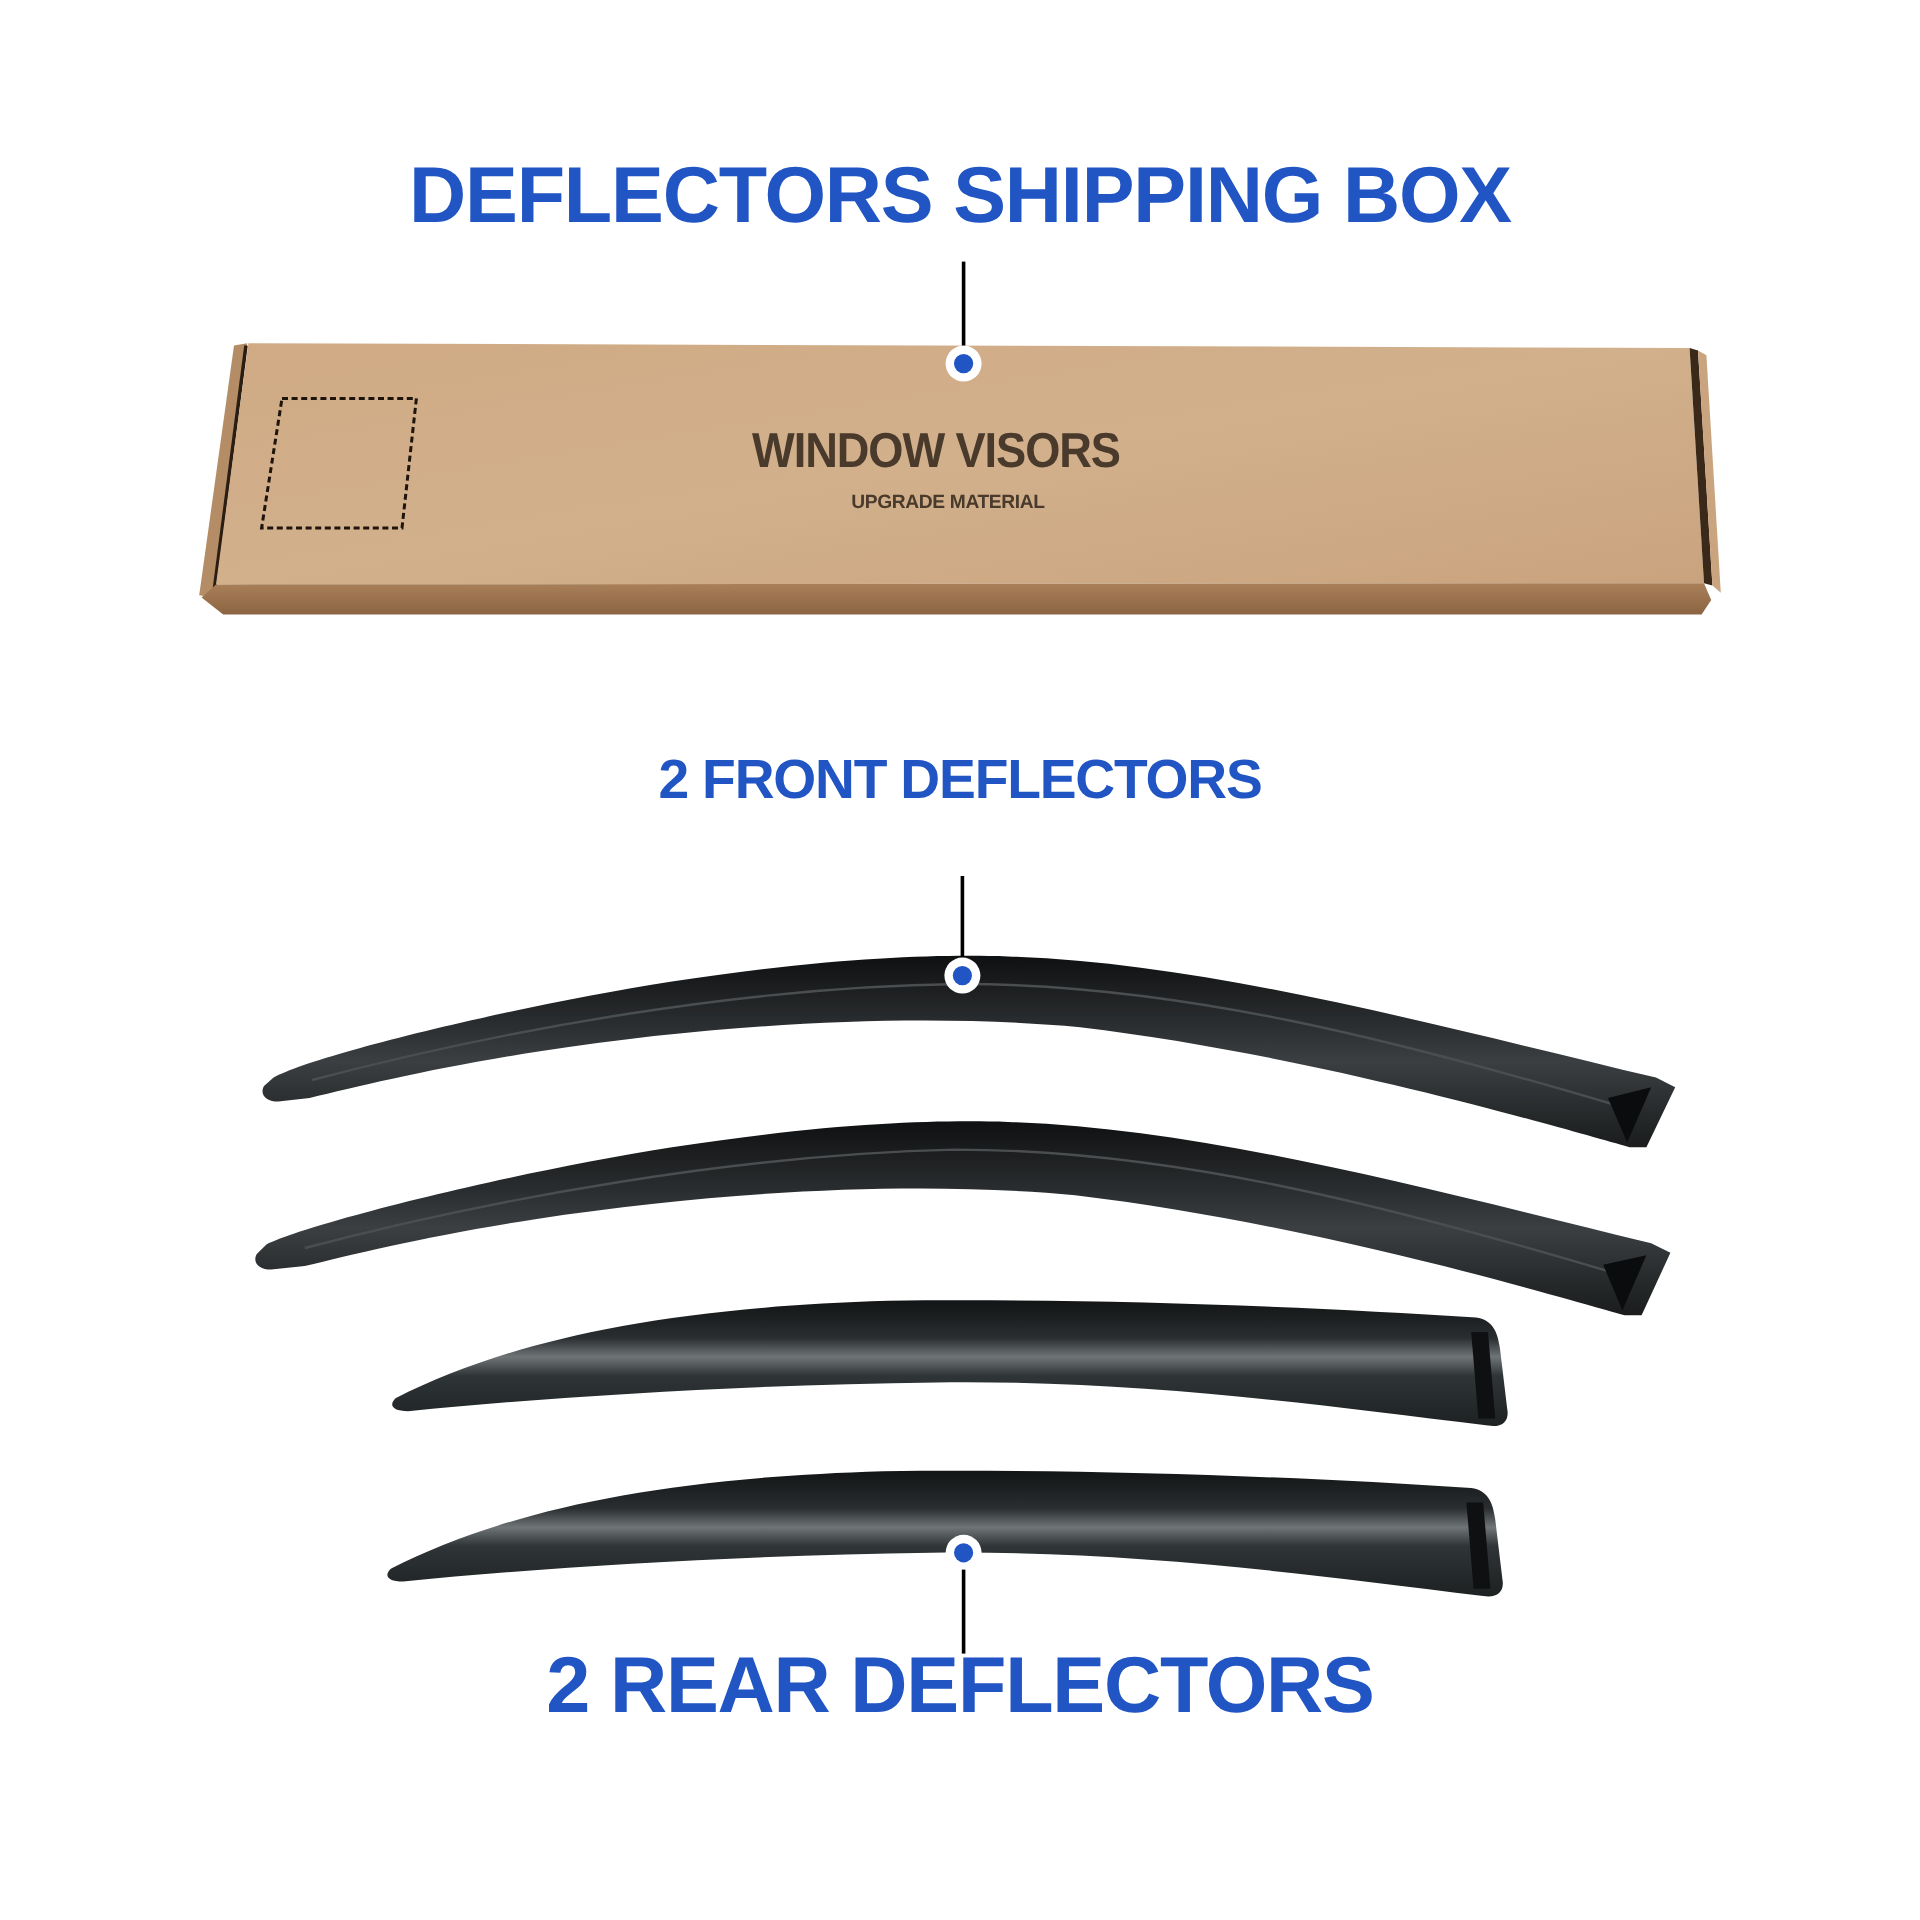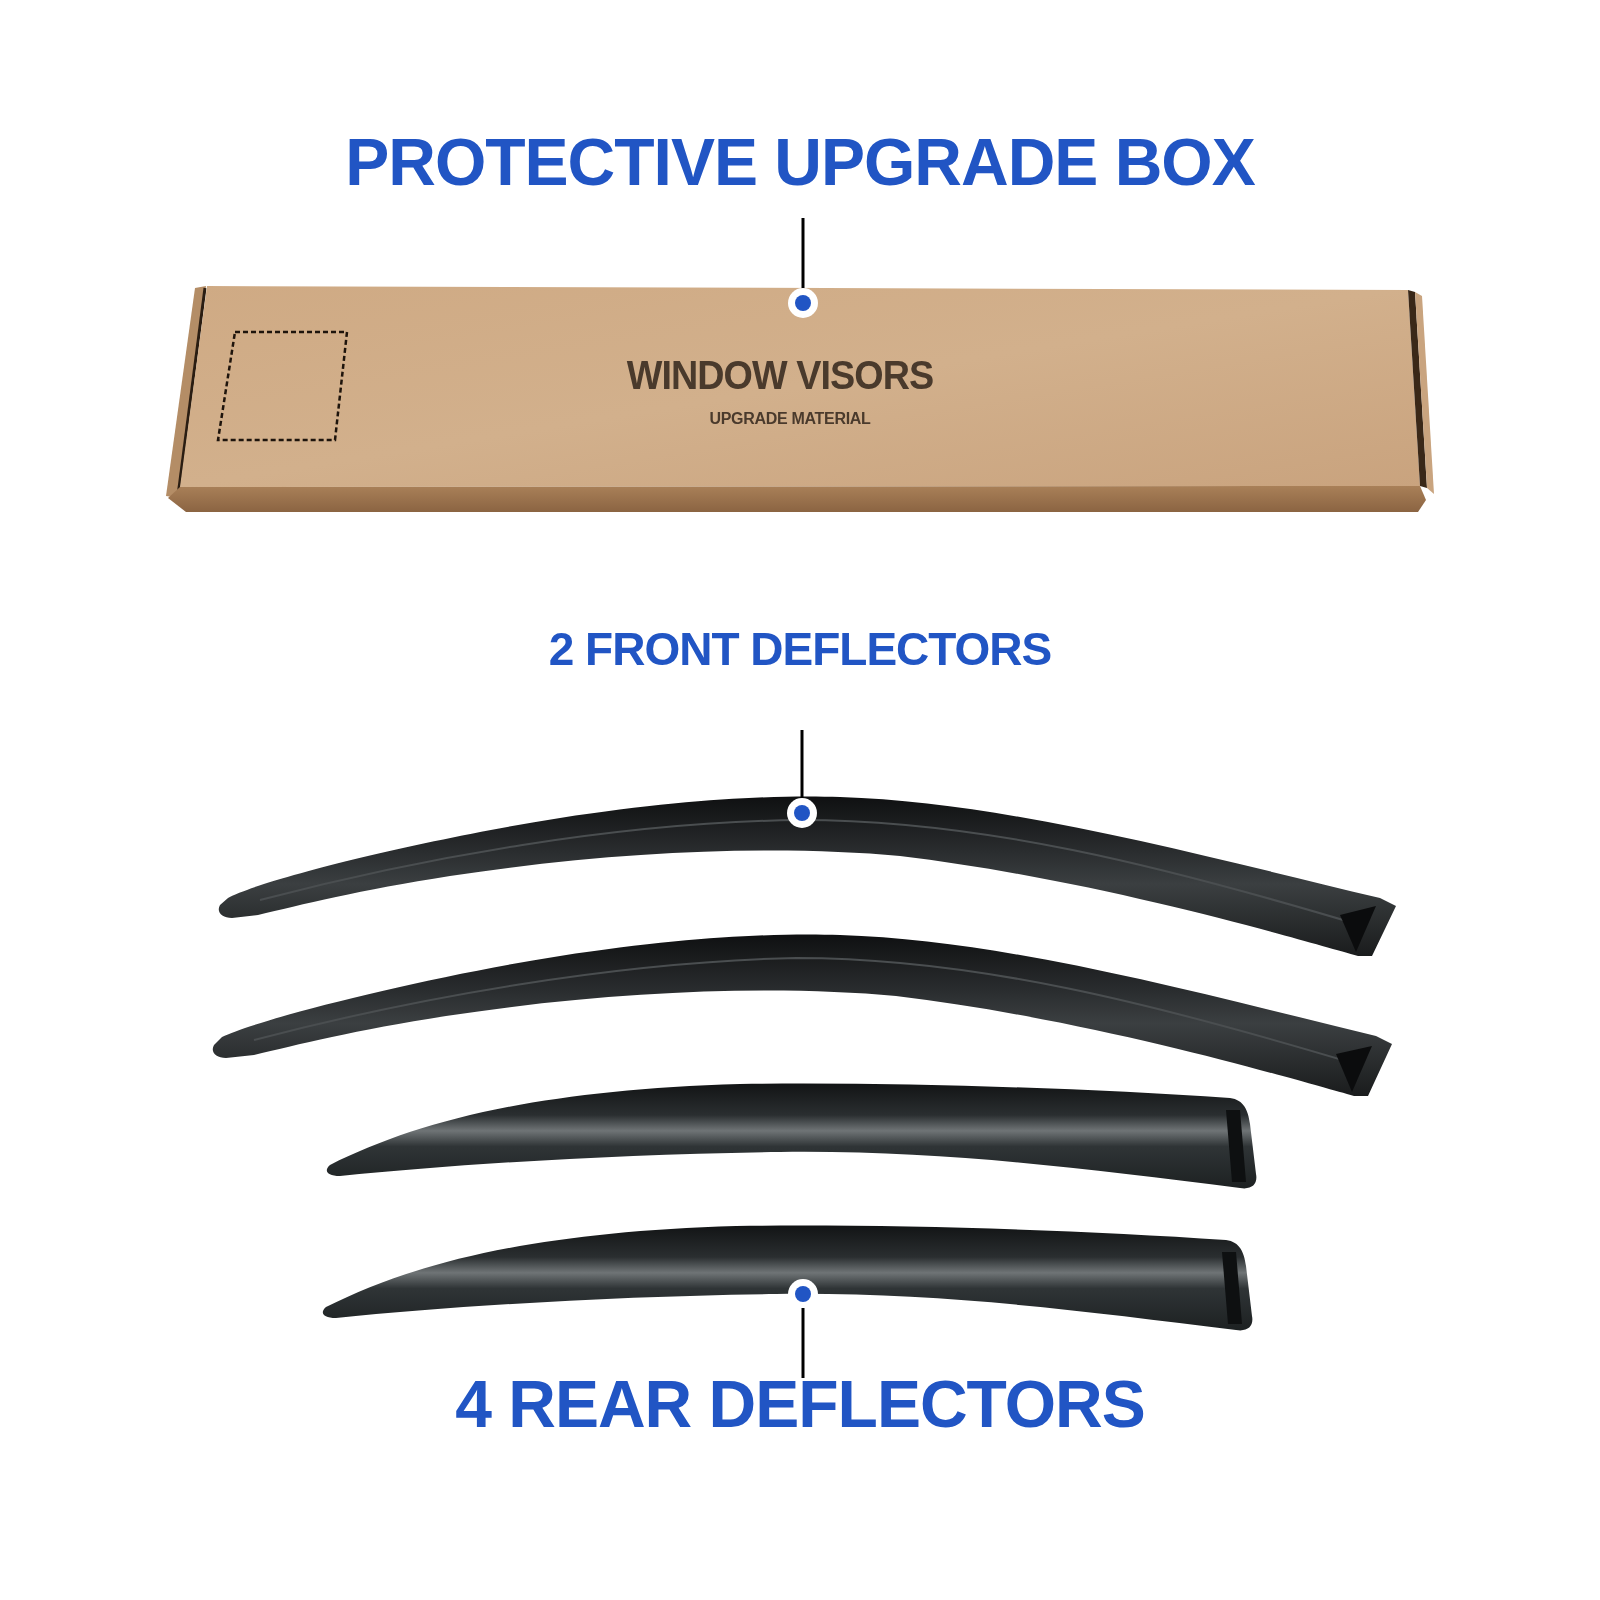--- a/index.html
+++ b/index.html
@@ -108,15 +108,15 @@
   <g>
     <circle cx="803" cy="1294" r="15" fill="#ffffff"></circle>
     <circle cx="803" cy="1294" r="8" fill="#2155c4"></circle>
     <line x1="803" y1="1308" x2="803" y2="1378" stroke="#000000" stroke-width="3"></line>
   </g>
 </svg>
 
 <div id="box-title" class="box-text">WINDOW VISORS</div>
 <div id="box-sub" class="box-text">UPGRADE MATERIAL</div>
 
-<div id="h-box" class="heading">PROTECTIVE UPGRADE BOX</div>
+<div id="h-box" class="heading">DEFLECTORS SHIPPING BOX</div>
 <div id="h-front" class="heading">2 FRONT DEFLECTORS</div>
-<div id="h-rear" class="heading">4 REAR DEFLECTORS</div>
+<div id="h-rear" class="heading">2 REAR DEFLECTORS</div>
 
 </body></html>

